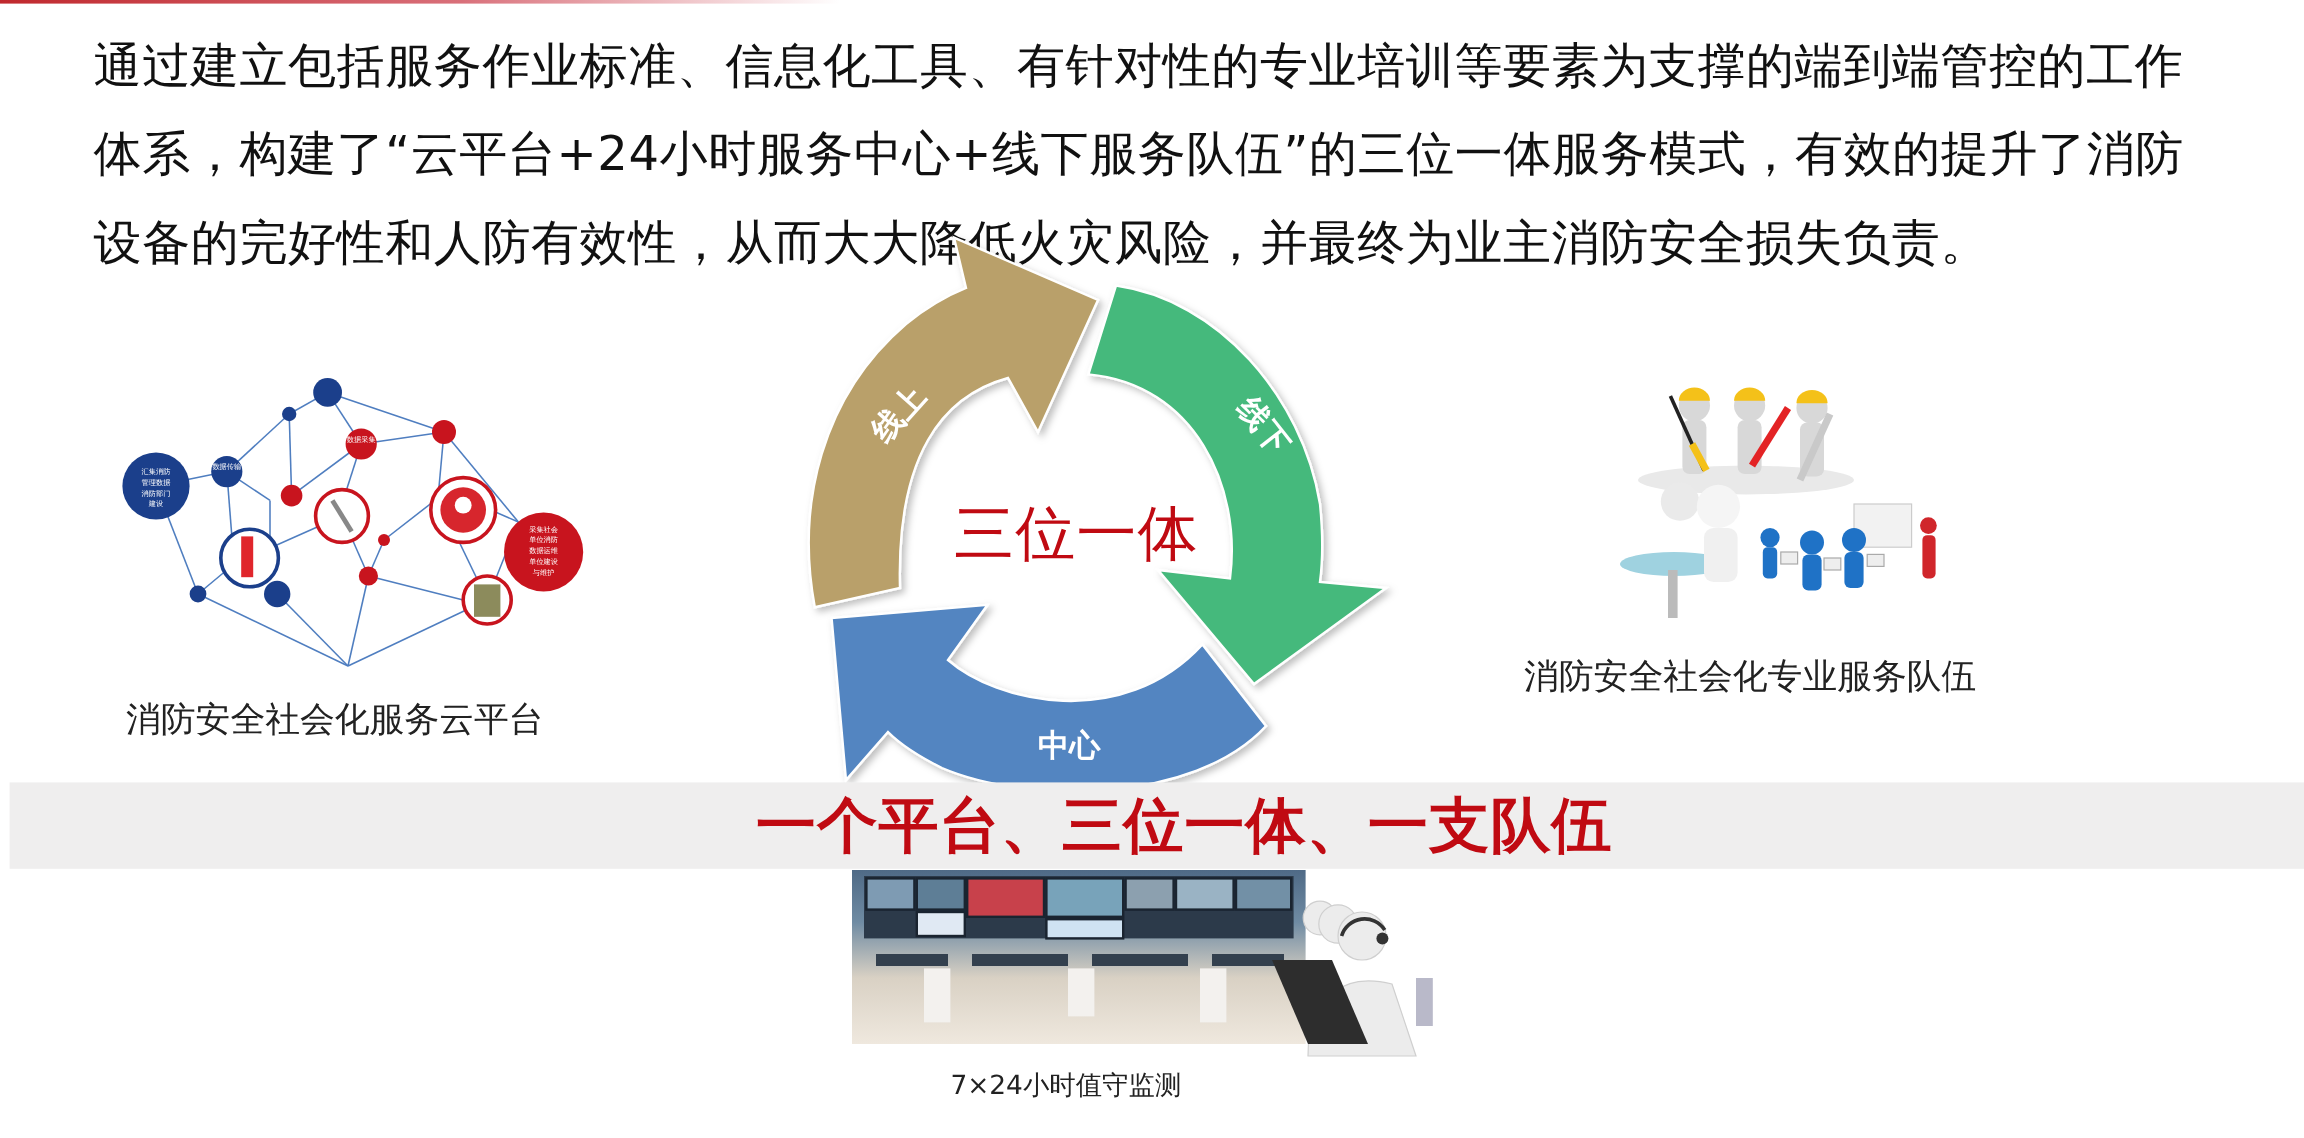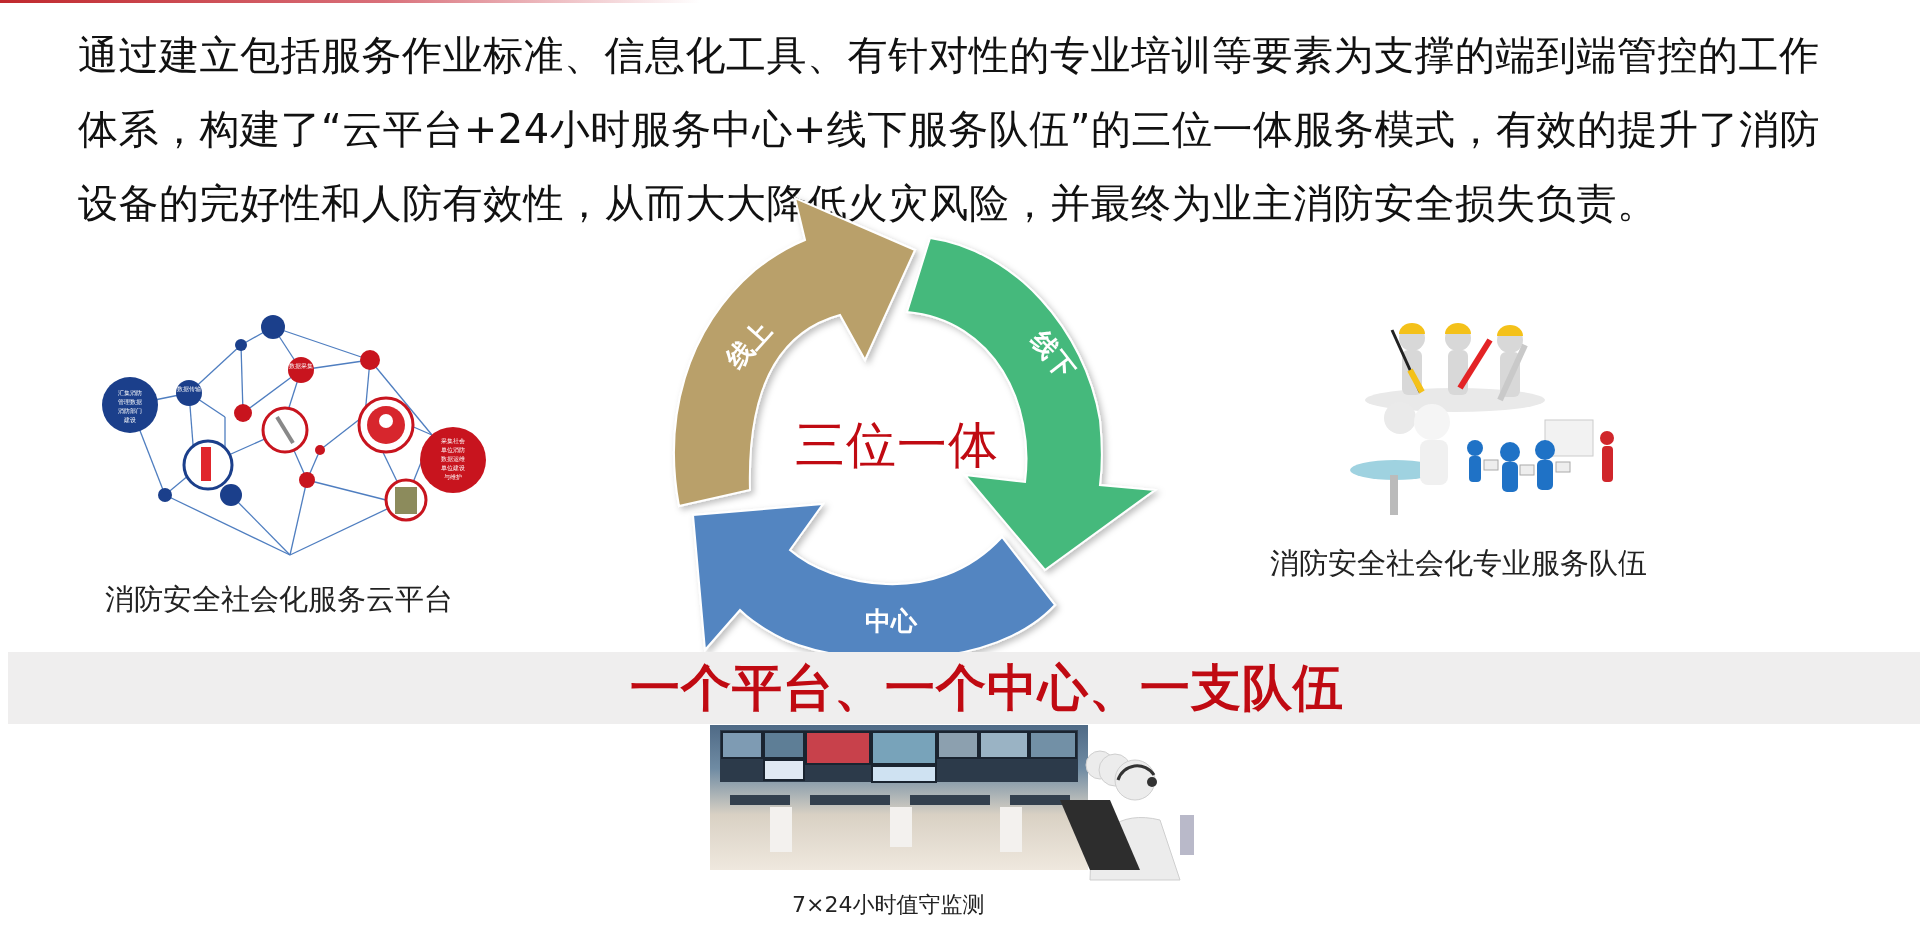--- a/index.html
+++ b/index.html
@@ -165,21 +165,21 @@
   </g>
   <g fill="#eee" stroke="#aaa">
       <rect x="164" y="160" width="14" height="10"></rect>
       <rect x="200" y="165" width="14" height="10"></rect>
       <rect x="236" y="162" width="14" height="10"></rect>
     </g>
 </svg>
 <div class="label" style="left:1270px; top:544px;">消防安全社会化专业服务队伍</div>
 
 <div class="band"></div>
-<div class="band-text">一个平台、一个中心、一支队伍</div>
+<div class="band-text">一个平台、三位一体、一支队伍</div>
 
 <div class="monitor-photo">
   <svg width="378" height="145" viewBox="0 0 378 145">
     <rect x="10" y="5" width="358" height="52" fill="#2c3a4a"></rect>
     <g stroke="#1a2430" stroke-width="2">
       <rect x="12" y="7" width="40" height="26" fill="#7e9bb3"></rect>
         <rect x="54" y="7" width="40" height="26" fill="#5e7e96"></rect>
       <rect x="96" y="7" width="64" height="32" fill="#c8414b"></rect>
         <rect x="162" y="7" width="64" height="32" fill="#78a3ba"></rect>
       <rect x="228" y="7" width="40" height="26" fill="#8ca0af"></rect>

